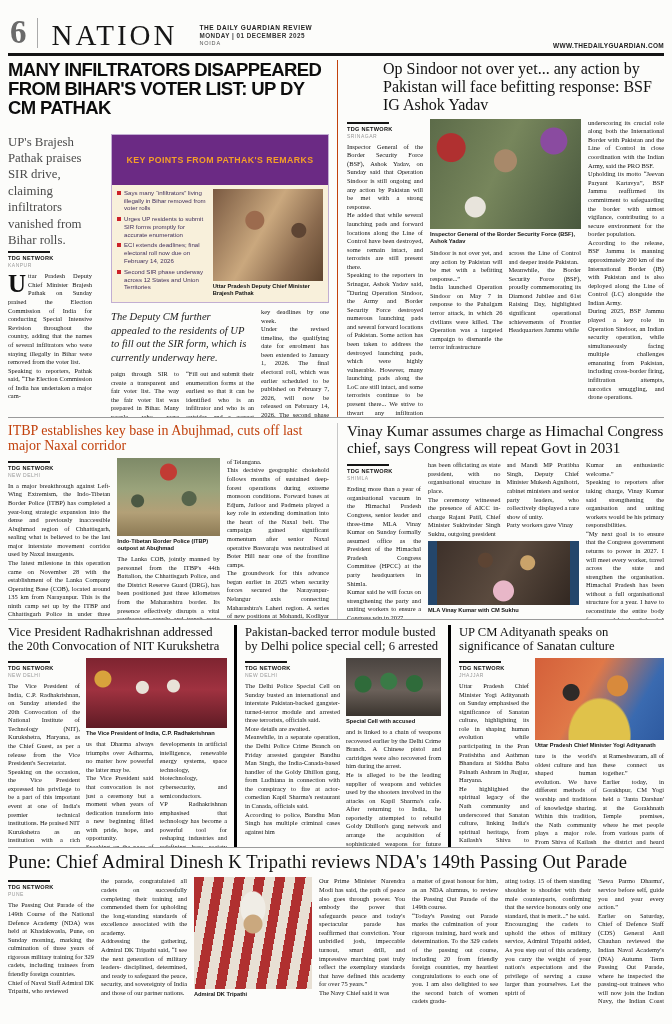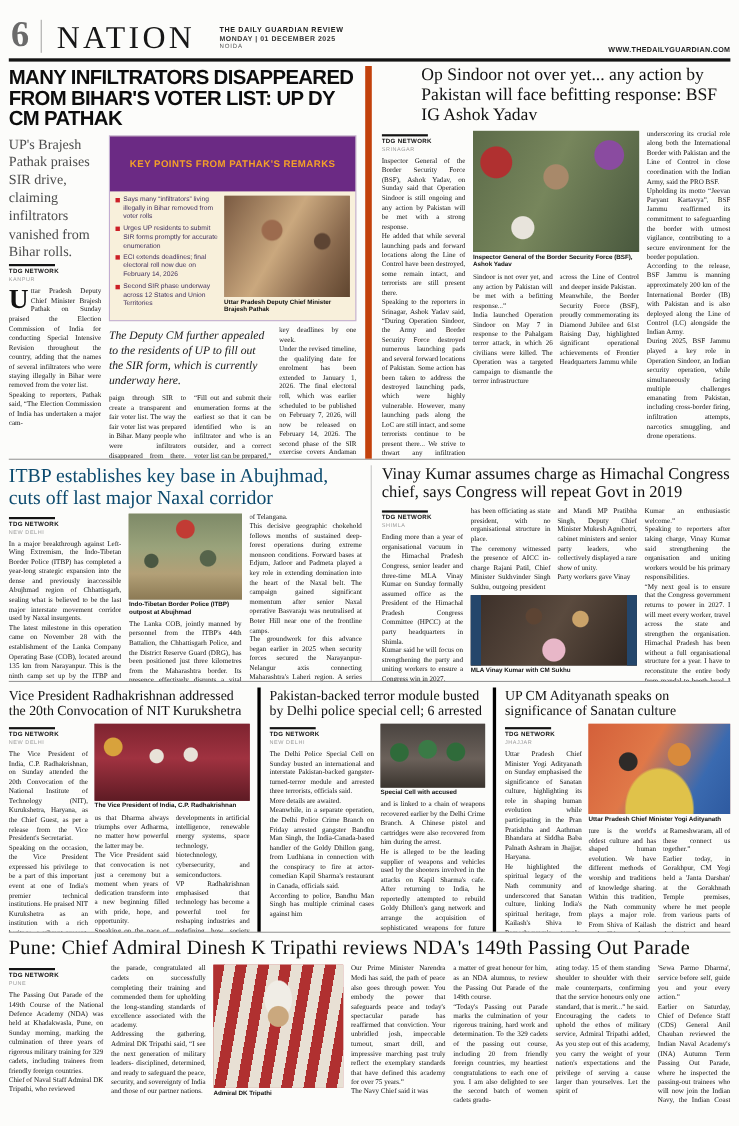--- a/index.html
+++ b/index.html
@@ -23,36 +23,36 @@
   .byline .net { font-family:"Liberation Sans",sans-serif; font-size:5.6px; font-weight:bold; color:#111; letter-spacing:0.3px; }
   .byline .city { font-family:"Liberation Sans",sans-serif; font-size:5px; color:#999; letter-spacing:0.5px; text-transform:uppercase; margin-top:1px; }
   .bcol { font-size:6.45px; line-height:1.33; color:#131313; text-align:justify; white-space:pre-line; overflow:hidden; }
   .cap { font-family:"Liberation Sans",sans-serif; font-size:5.7px; font-weight:bold; color:#111; line-height:1.25; margin-top:2px; }
   .pullq { font-style:italic; font-size:10.6px; line-height:1.28; color:#1c1c1c; }
   .dropcap { float:left; font-size:25px; line-height:0.78; padding:2px 2px 0 0; font-weight:bold; color:#111; }
   .ph { width:100%; overflow:hidden; position:relative; }
 
   
   .top-row { display:grid; grid-template-columns:330px 1fr; column-gap:9px; height:362px; border-bottom:1px solid #9a9a9a; padding-top:4px; }
-  .top-left { border-right:6px solid #c2410c; padding-right:8px; overflow:hidden; }
+  .top-left { border-right:1px solid #c2410c; padding-right:8px; overflow:hidden; }
   .top-right { overflow:hidden; }
 
   .mid-row { display:grid; grid-template-columns:330px 1fr; column-gap:9px; height:202px; border-bottom:1px solid #9a9a9a; padding-top:5px; }
   .mid-left { border-right:1px solid #c7c7c7; padding-right:8px; overflow:hidden; }
   .mid-right { overflow:hidden; }
 
   .low-row { display:grid; grid-template-columns:229px 206px 1fr; column-gap:8px; height:228px; padding-top:5px; border-bottom:1px solid #9a9a9a; }
   .low-row > div { overflow:hidden; }
   .low-a, .low-b { border-right:3px solid #000000; padding-right:7px; }
 
   .pune { padding-top:4px; height:168px; overflow:hidden; }
 
   
   .h-sans { font-family:"Liberation Sans",sans-serif; font-weight:bold; font-size:18.5px; letter-spacing:-0.6px; line-height:1.04; color:#0d0d0d; }
-  .bihar-grid { display:grid; grid-template-columns:84px 1fr; column-gap:7px; margin-top:5px; height:302px; }
+  .bihar-grid { display:grid; grid-template-columns:84px 1fr; column-gap:19px; margin-top:16px; height:302px; }
   .standfirst { font-size:12.8px; line-height:1.28; color:#4c4c4c; }
   .keybox { border:1px solid #c2aed2; background:#f8f0db; }
   .kb-head { background:#6b2a84; color:#f4a028; font-family:"Liberation Sans",sans-serif; font-weight:bold; font-size:8.8px; text-align:center; padding:20px 0; letter-spacing:0.4px; }
   .kb-body { display:flex; gap:5px; padding:4px 5px 5px; }
   .kb-points { width:44%; }
   .kp { display:flex; gap:3px; font-family:"Liberation Sans",sans-serif; font-size:6.1px; line-height:1.28; color:#42305c; margin-bottom:3px; text-align:left; }
   .kp .sq { flex:none; width:4px; height:4px; background:#cc2027; margin-top:2px; }
   .kb-photo { flex:1; }
   .ph-pathak { height:92px; background:
       radial-gradient(circle at 38% 34%, #9c6b4e 9px, transparent 10px),
@@ -72,21 +72,21 @@
       radial-gradient(circle at 50% 38%, #a8896a 11px, transparent 12px),
       radial-gradient(circle at 14% 26%, #b03030 14px, transparent 15px),
       radial-gradient(circle at 82% 20%, #8a4ba0 13px, transparent 14px),
       radial-gradient(circle at 30% 80%, #e8e4dc 10px, transparent 11px),
       linear-gradient(115deg,#5c6b49 0%,#77865c 45%,#49583e 100%);
       background-color:#5c6b49; }
   .bsf-mid-cols { display:grid; grid-template-columns:1fr 1fr; column-gap:6px; margin-top:4px; }
   .bsf-pq { margin-top:5px; padding-bottom:4px; }
 
   
-  .h-serif-lg { font-size:18px; line-height:1.1; color:#0c4a6e; }
+  .h-serif-lg { font-size:14px; line-height:1.1; color:#c2410c; }
   .itbp-grid { display:grid; grid-template-columns:1fr 1fr 1fr; column-gap:7px; margin-top:4px; height:158px; }
   .ph-itbp { height:78px; background:
       radial-gradient(circle at 50% 18%, #c23b34 8px, transparent 9px),
       radial-gradient(circle at 20% 55%, #4a5742 6px, transparent 7px),
       radial-gradient(circle at 70% 52%, #56644b 7px, transparent 8px),
       linear-gradient(180deg,#7e8a68 0%,#9aa37b 40%,#b3a077 70%,#8c7a55 100%);
       background-color:#8c8a66; }
 
   
   .h-serif-md { font-size:15px; line-height:1.14; color:#111; }
@@ -260,21 +260,21 @@
           <div class="cap">Indo-Tibetan Border Police (ITBP) outpost at Abujhmad</div>
           <div class="bcol" style="margin-top:3px;">The Lanka COB, jointly manned by personnel from the ITBP's 44th Battalion, the Chhattisgarh Police, and the District Reserve Guard (DRG), has been positioned just three kilometres from the Maharashtra border. Its presence effectively disrupts a vital southeastern supply and transit route that previously connected Naxal-affected regions across Garhchiroli (Maharashtra), Bijapur (Chhattisgarh) and adjoining areas</div>
         </div>
         <div class="bcol">of Telangana.
 This decisive geographic chokehold follows months of sustained deep-forest operations during extreme monsoon conditions. Forward bases at Edjum, Jatloor and Padmeta played a key role in extending domination into the heart of the Naxal belt. The campaign gained significant momentum after senior Naxal operative Basvaraju was neutralised at Boter Hill near one of the frontline camps.
 The groundwork for this advance began earlier in 2025 when security forces secured the Narayanpur-Nelangur axis connecting Maharashtra's Laheri region. A series of new positions at Mohandi, Kodliyar and Padamkot brought Kutul—often described as the nerve centre or “capital” of Naxal operations in Abujhmad—under the control of security forces for the first time in decades.</div>
       </div>
     </div>
 
     <div class="mid-right">
-      <div class="h-serif-md">Vinay Kumar assumes charge as Himachal Congress chief, says Congress will repeat Govt in 2019</div>
+      <div class="h-serif-md">Vinay Kumar assumes charge as Himachal Congress chief, says Congress will repeat Govt in 2031</div>
       <div class="vinay-grid">
         <div>
           <div class="byline">
             <div class="rule"></div>
             <div class="net">TDG NETWORK</div>
             <div class="city">SHIMLA</div>
           </div>
           <div class="bcol">Ending more than a year of organisational vacuum in the Himachal Pradesh Congress, senior leader and three-time MLA Vinay Kumar on Sunday formally assumed office as the President of the Himachal Pradesh Congress Committee (HPCC) at the party headquarters in Shimla.
 Kumar said he will focus on strengthening the party and uniting workers to ensure a Congress win in 2027.
 His appointment comes after the state Congress committee was dissolved on November 6, 2024. Since then, only Prathiba Singh</div>

